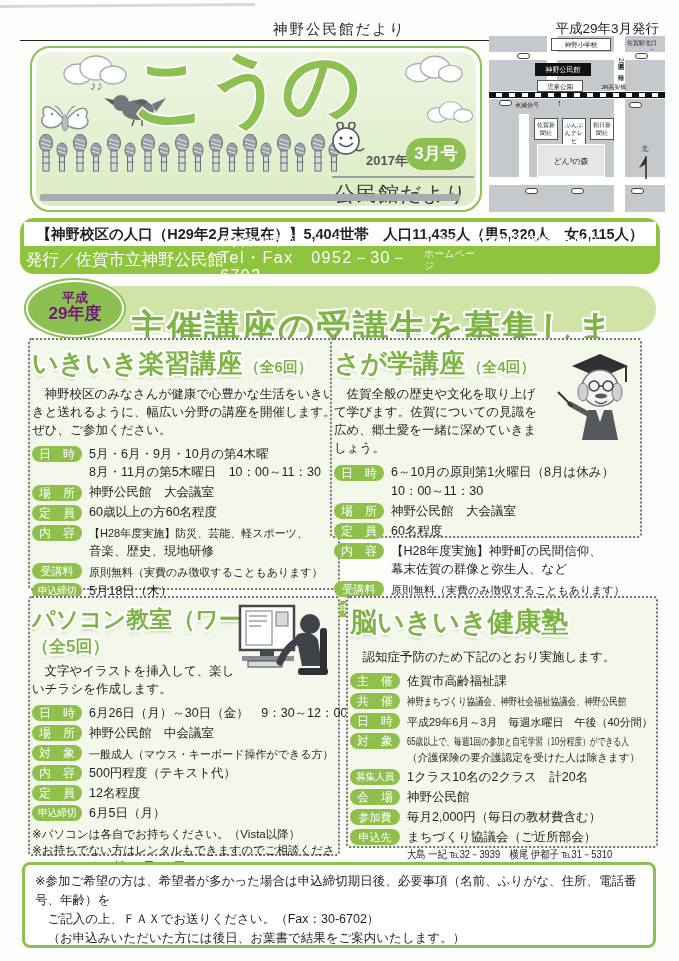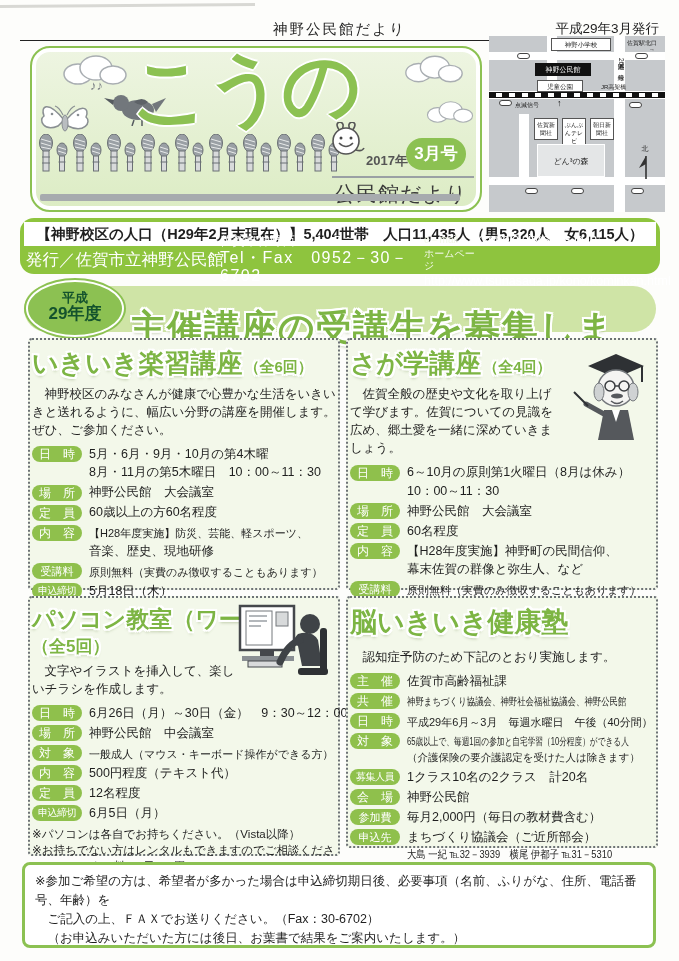--- a/index.html
+++ b/index.html
@@ -53,31 +53,31 @@
   .pub-name{width:196px;font-size:16.5px;white-space:nowrap;padding-left:2px;}
   .pub-mid{width:204px;font-size:12.5px;line-height:1.15;}
   .pub-mid .tel{letter-spacing:1.5px;font-size:16px;}
   .pub-right{width:232px;font-size:10px;line-height:1.25;}
   .pub-right .lab{display:inline-block;width:52px;color:#f2f8e8;}
   .pub-right .val{white-space:nowrap;}
 
   
   .headline-bar{position:absolute;left:24px;top:286px;width:632px;height:46px;background:#cfe4a6;border-radius:23px;}
   .headline-badge{position:absolute;left:26px;top:280px;width:98px;height:57px;background:#8cc152;border-radius:50%;
-                  border:2px solid #fff;box-shadow:0 0 0 2px #8cc152;color:#14532d;font-weight:bold;text-align:center;}
+                  border:2px solid #fff;box-shadow:0 0 0 2px #8cc152;color:#701a75;font-weight:bold;text-align:center;}
   .headline-badge .t1{display:block;font-size:13px;margin-top:9px;line-height:1.1;}
   .headline-badge .t2{display:block;font-size:17px;line-height:1.1;}
   .bubble{font-weight:bold;color:#7db544;
           text-shadow:-2px -2px 0 #fff,2px -2px 0 #fff,-2px 2px 0 #fff,2px 2px 0 #fff,0 -2px 0 #fff,0 2px 0 #fff,-2px 0 0 #fff,2px 0 0 #fff,0 3px 3px rgba(90,120,50,.35);}
   .headline-text{position:absolute;left:130px;top:290px;font-size:36px;letter-spacing:1px;margin-top:14px;}
 
   
   .course{position:absolute;border:2px dotted #6d7276;border-radius:4px;background:#f3f8ea;padding:6px 2px;}
   .c0{left:28px;top:338px;width:312px;height:252px;}
-  .c1{left:346px;top:338px;width:312px;height:252px;}
+  .c1{left:330px;top:338px;width:312px;height:200px;}
   .c2{left:28px;top:596px;width:312px;height:260px;}
   .c3{left:346px;top:596px;width:312px;height:252px;}
   .course h2{margin:0;font-size:26px;letter-spacing:0;display:inline;}
   .course .count{font-size:15px;margin-left:2px;}
   .course .intro{font-size:12.5px;line-height:1.45;margin:4px 0 6px 0;}
   .row{display:flex;align-items:flex-end;margin:3px 0;}
   .pill{flex:none;width:50px;background:#8fc04c;color:#fff;border-radius:9px;text-align:center;
         font-size:12px;line-height:16px;height:16px;margin-right:7px;margin-top:1px;}
   .pill.p3{font-size:11px;}
   .pill.p4{font-size:10px;letter-spacing:-0.5px;}

